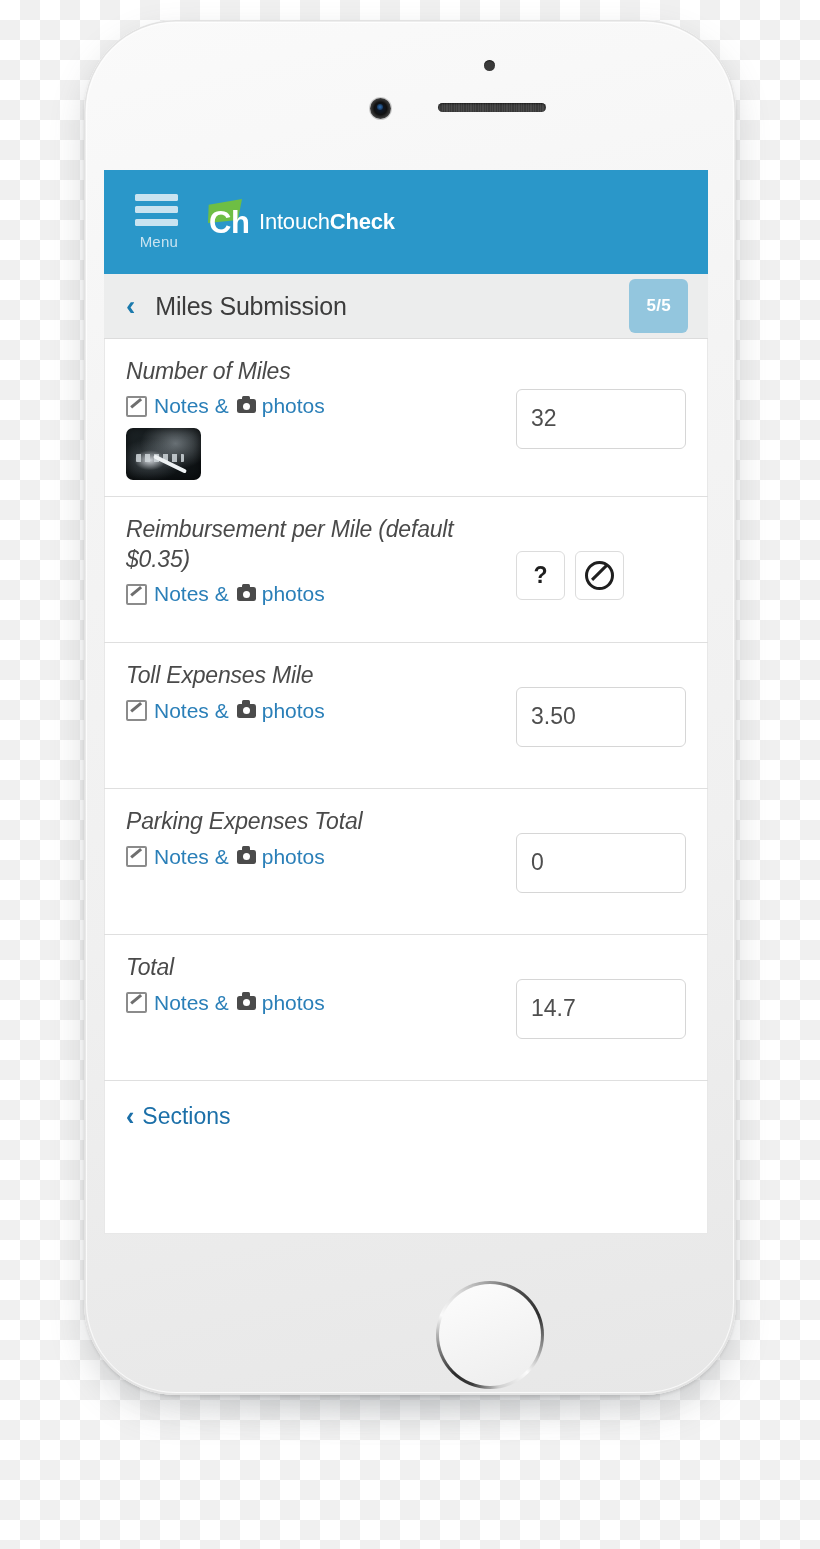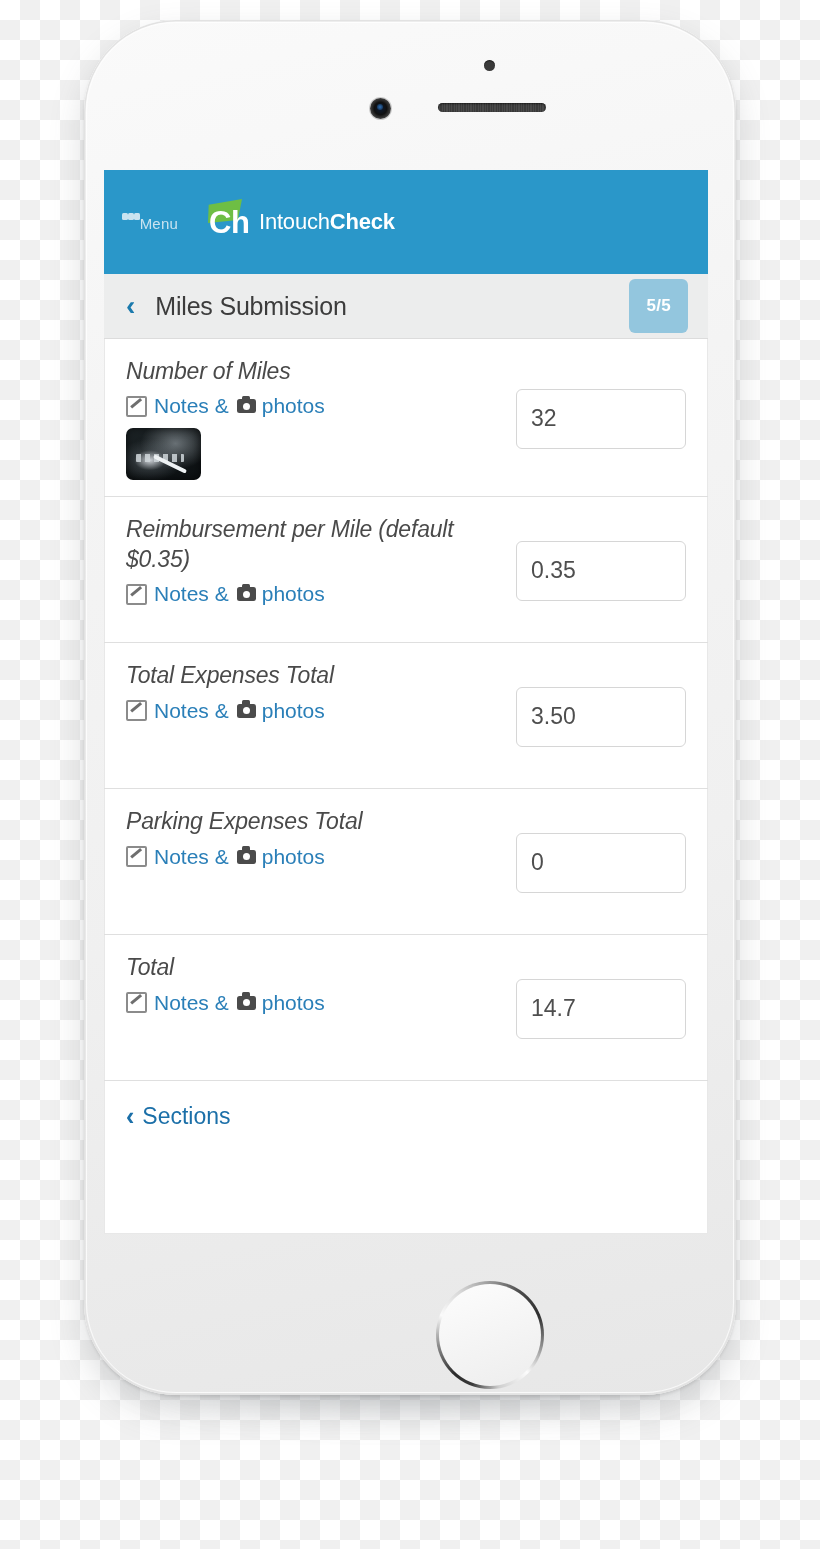--- a/index.html
+++ b/index.html
@@ -135,22 +135,22 @@
     height: 104px;
     background: #2a97c9;
     display: flex;
     align-items: center;
     padding-left: 18px;
     box-sizing: border-box;
   }
   #menu-button {
     width: 56px;
     display: flex;
-    flex-direction: row;
-    align-items: flex-start;
+    flex-direction: column;
+    align-items: flex-end;
     cursor: pointer;
   }
   .burger-bar {
     width: 43px;
     height: 7px;
     background: #c9e3f0;
     border-radius: 1.5px;
     margin-bottom: 5.5px;
   }
   #menu-label {
@@ -495,34 +495,33 @@
         <div class="q-left">
           <div class="q-label">Reimbursement per Mile (default $0.35)</div>
           <div class="notes-link">
             <span class="pencil-icon"></span>
             <span class="notes-text">Notes &amp;</span>
             <span class="camera-icon"></span>
             <span>photos</span>
           </div>
         </div>
         <div class="q-right">
-          <input class="answer-input" type="text" value="0.35" style="">
           <div class="q-actions">
             <div class="action-btn">
               <span class="help-glyph">?</span>
             </div>
             <div class="action-btn">
               <span class="na-glyph"></span>
             </div>
           </div>
         </div>
       </div>
       <div class="question-row">
         <div class="q-left">
-          <div class="q-label">Total Expenses Total</div>
+          <div class="q-label">Toll Expenses Mile</div>
           <div class="notes-link">
             <span class="pencil-icon"></span>
             <span class="notes-text">Notes &amp;</span>
             <span class="camera-icon"></span>
             <span>photos</span>
           </div>
         </div>
         <div class="q-right">
           <input class="answer-input" type="text" value="3.50" style="">
           <div class="q-actions">

